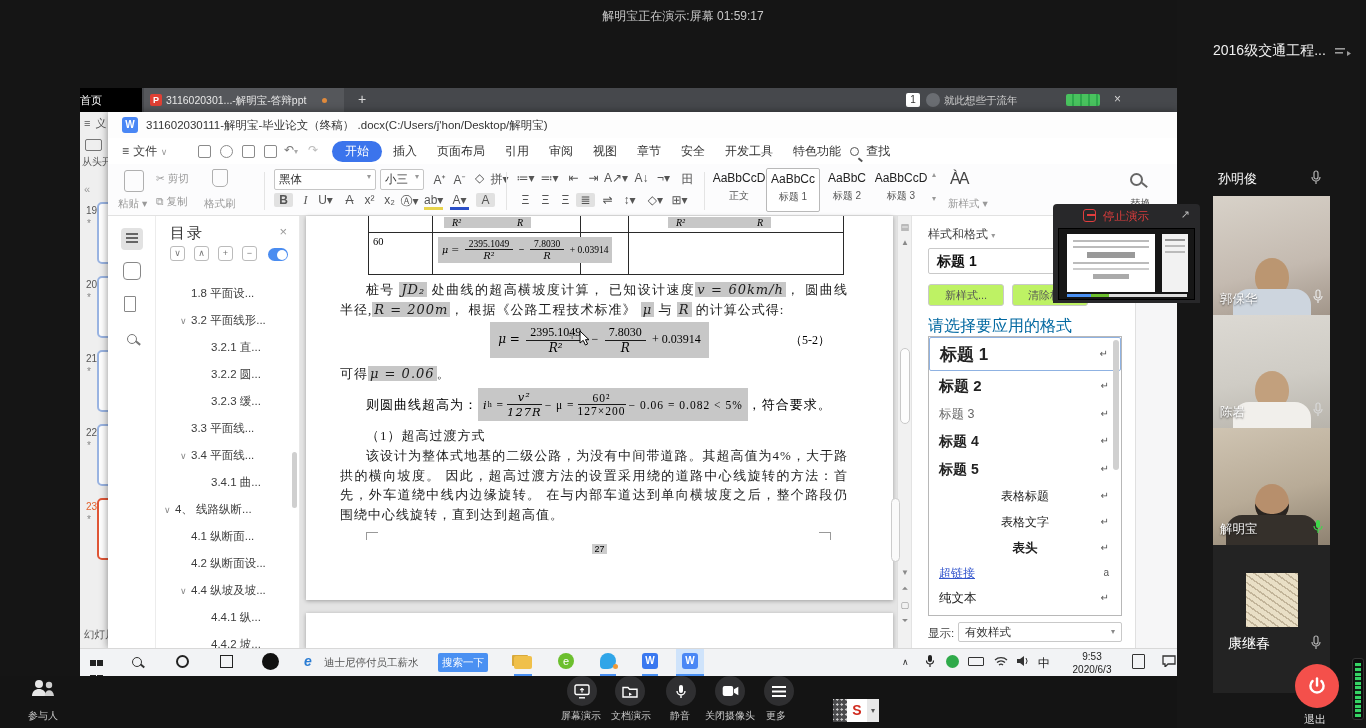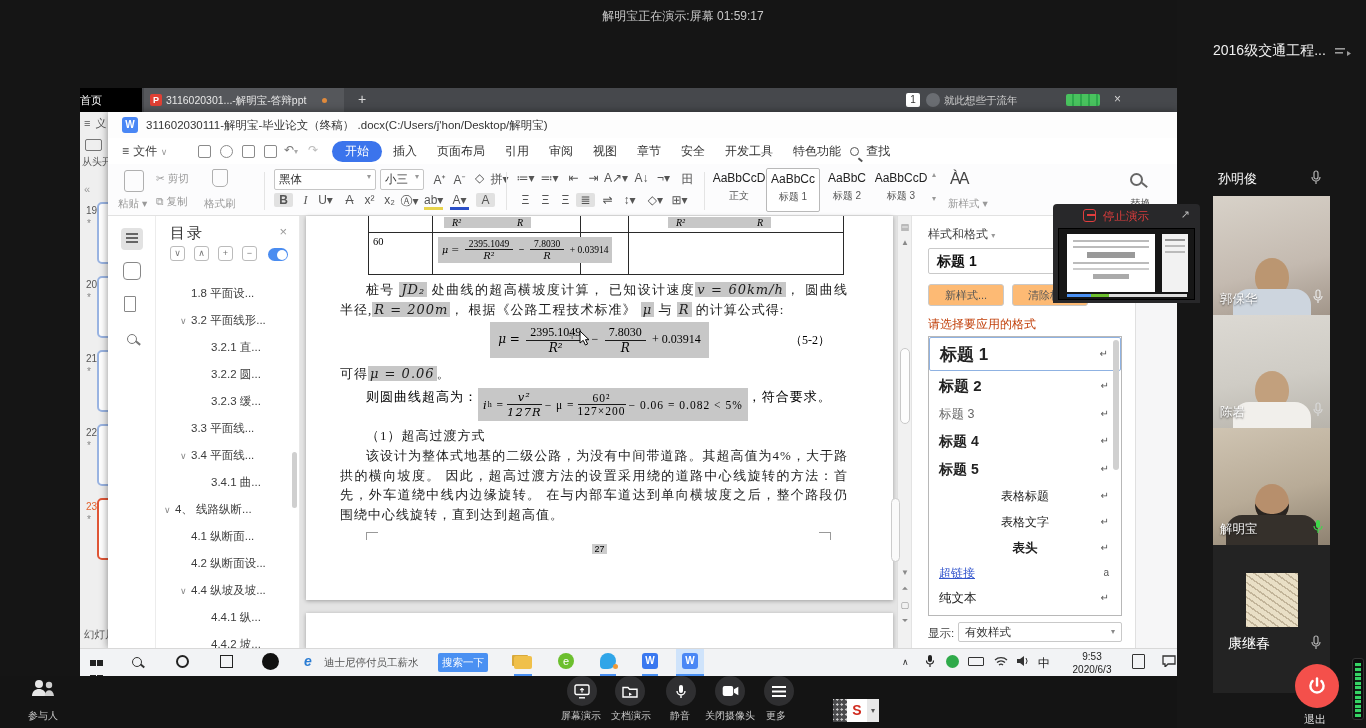--- a/index.html
+++ b/index.html
@@ -83,21 +83,21 @@
   .s-h1{font-size:17px;font-weight:bold;line-height:34px;height:34px}
   .s-h1.sel{border:1px solid #8fb2e2;border-radius:2px}
   .s-h2{font-size:15px;font-weight:bold;line-height:30px;height:30px}
   .s-h3{font-size:12.5px;color:#666;line-height:26px;height:26px}
   .s-h4{font-size:14px;font-weight:bold;line-height:28px;height:28px}
   .s-h5{font-size:14px;font-weight:bold;line-height:28px;height:28px}
   .s-tc{font-size:12px;text-align:center;line-height:26px;height:26px;padding-left:0}
   .s-th{font-size:12.5px;font-weight:bold;text-align:center;line-height:26px;height:26px;padding-left:0}
   .s-link{font-size:12px;color:#3355cc;text-decoration:underline;line-height:24px;height:24px}
   .s-plain{font-size:12.5px;line-height:26px;height:26px}
-  .spbtn{position:absolute;top:68px;height:22px;border:1px solid #c9c9c9;border-radius:3px;background:#fdba74;font-size:11px;color:#555;text-align:center;line-height:20px}
+  .spbtn{position:absolute;top:68px;height:22px;border:1px solid #c9c9c9;border-radius:3px;background:#bef264;font-size:11px;color:#555;text-align:center;line-height:20px}
   
   .overlay{left:973px;top:116px;width:147px;height:99px;background:#28282a;border-radius:4px 4px 0 0;z-index:60}
   .stoptxt{color:#e23d3d;font-size:11.5px;font-weight:normal}
   
   .bottombar{left:0;top:676px;width:1177px;height:52px;background:#141414}
   .ctrl-circle{position:absolute;top:0;width:30px;height:30px;border-radius:50%;background:#2f2f31;display:flex;align-items:center;justify-content:center}
   .ctrl-label{position:absolute;top:33px;font-size:10px;color:#c9c9c9;white-space:nowrap;text-align:center}
   
   .sidebar{left:1177px;top:0;width:189px;height:728px;background:#161616}
   .tile{position:absolute;left:36px;width:117px;overflow:hidden}
@@ -424,21 +424,21 @@
         <span style="position:absolute;left:272px;top:114px;z-index:5">
           <svg width="14" height="18">
               <path d="M2 1l0 12 3.2-2.6L7.4 15l2.2-1-2.1-4.3H11z" fill="#fff" stroke="#000" stroke-width="1"></path>
             </svg>
         </span>
 
         <div class="p-doc serif" style="position:absolute;left:34px;top:148px;width:508px">
           <span>可得</span><span class="hl mvar">μ = 0.06</span><span>。</span>
         </div>
 
-        <div class="serif" style="position:absolute;left:34px;top:172px;width:540px;font-size:13px;letter-spacing:1px;display:flex;align-items:flex-start">
+        <div class="serif" style="position:absolute;left:34px;top:172px;width:540px;font-size:13px;letter-spacing:1px;display:flex;align-items:center">
           <span style="text-indent:2em;display:inline-block">则圆曲线超高为：</span>
           <span class="hl" style="display:inline-flex;align-items:center;font-size:11.5px;padding:2px 5px;white-space:nowrap">
             <span class="mvar">i</span><sub style="font-size:8px">h</sub>&nbsp;<span>=</span>
             <span class="frac">
                 <span class="fn mvar">v²</span>
                 <span class="fd mvar">127R</span>
               </span>
             <span>− μ =</span>
             <span class="frac">
                 <span class="fn serif">60²</span>
@@ -472,21 +472,21 @@
 
     <div class="abs stylespanel">
       <span style="position:absolute;left:16px;top:10px;font-size:12px;color:#444"><span>样式和格式</span> <span style="color:#999;font-size:8px">▾</span></span>
       <span style="position:absolute;right:40px;top:8px;width:11px;height:12px;border:1.5px solid #999;border-radius:2px"></span>
       <span style="position:absolute;right:16px;top:6px;color:#888;font-size:14px">×</span>
       <div style="position:absolute;left:16px;top:32px;width:192px;height:26px;border:1px solid #c9c9c9;border-radius:2px;line-height:24px;padding:0 8px;font-size:14px;font-weight:bold;color:#111">
         <span>标题 1</span><span style="float:right;color:#888;font-size:9px">▾</span>
       </div>
       <div class="spbtn" style="left:16px;width:76px">新样式...</div>
       <div class="spbtn" style="left:100px;width:76px">清除格式</div>
-      <div style="position:absolute;left:16px;top:100px;font-size:12px;color:#c2410c">请选择要应用的格式</div>
+      <div style="position:absolute;left:16px;top:100px;font-size:16px;color:#0369a1">请选择要应用的格式</div>
       <div style="position:absolute;left:16px;top:120px;width:194px;height:280px;border:1px solid #b8b8b8;background:#fff;overflow:hidden">
 
           <div class="sp-item s-h1 sel">
             <span class="sp-name">标题 1</span>
             <span class="sp-mark">↵</span>
           </div>
 
           <div class="sp-item s-h2">
             <span class="sp-name">标题 2</span>
             <span class="sp-mark">↵</span>

